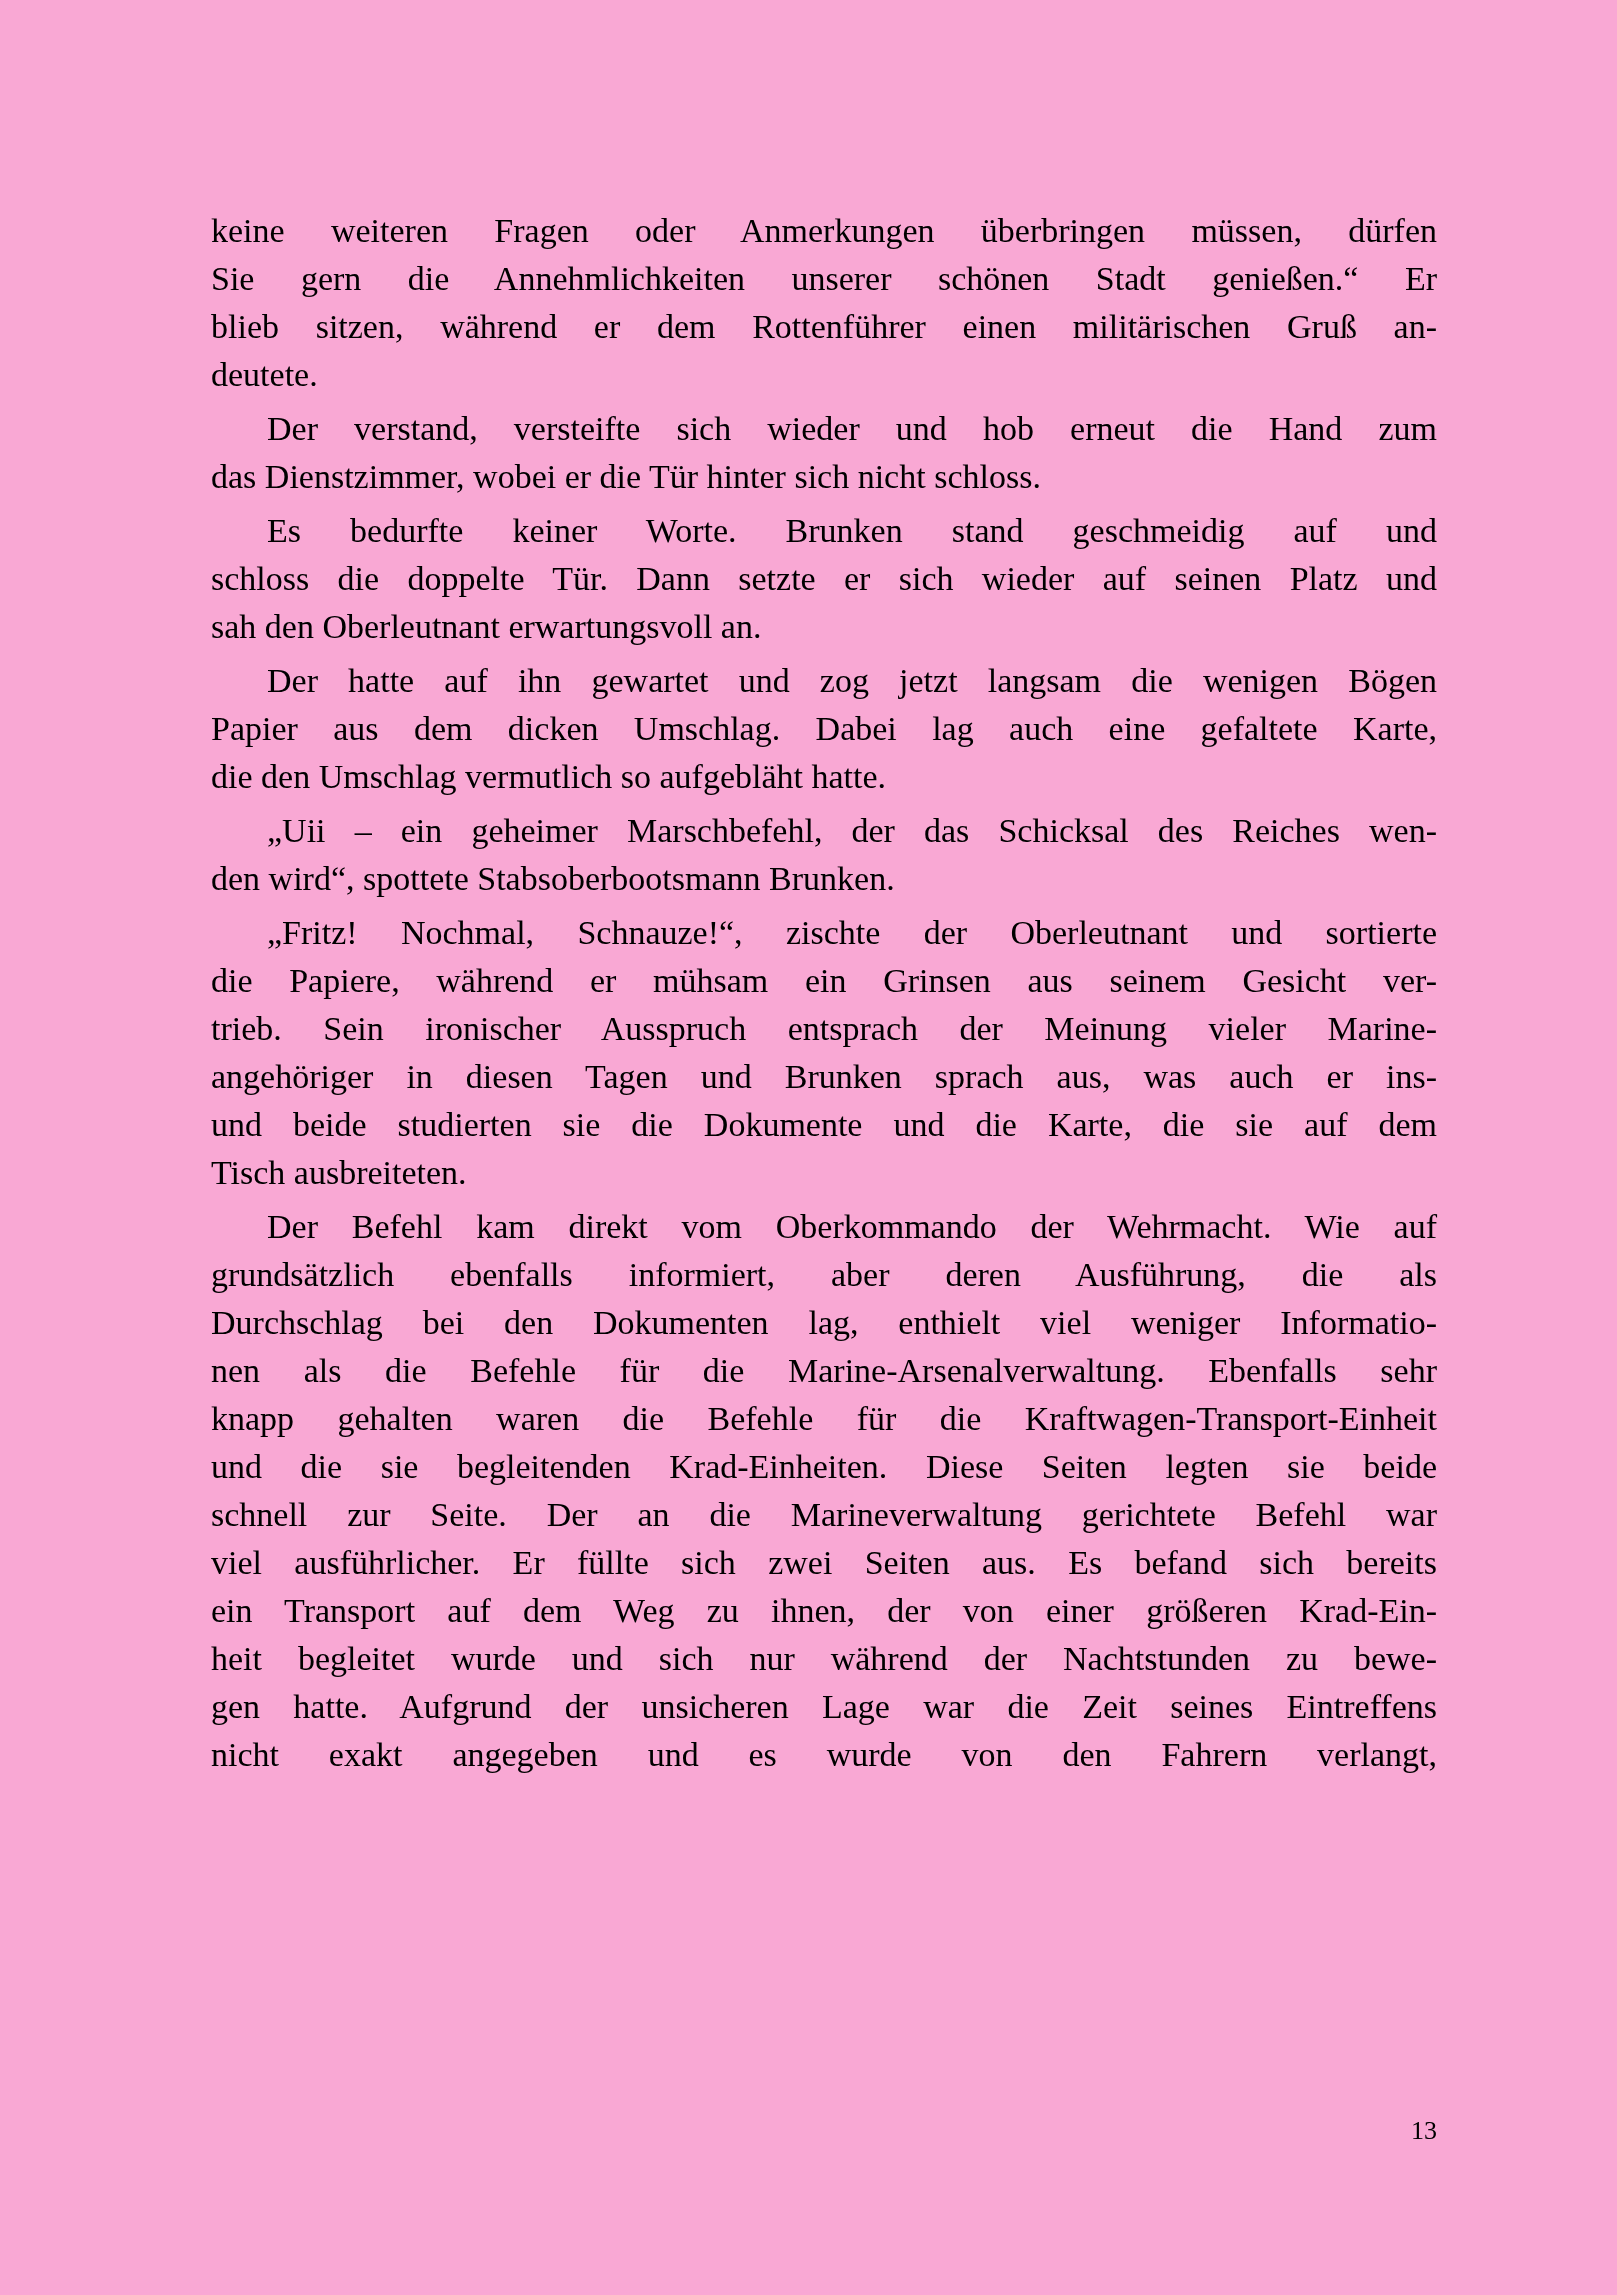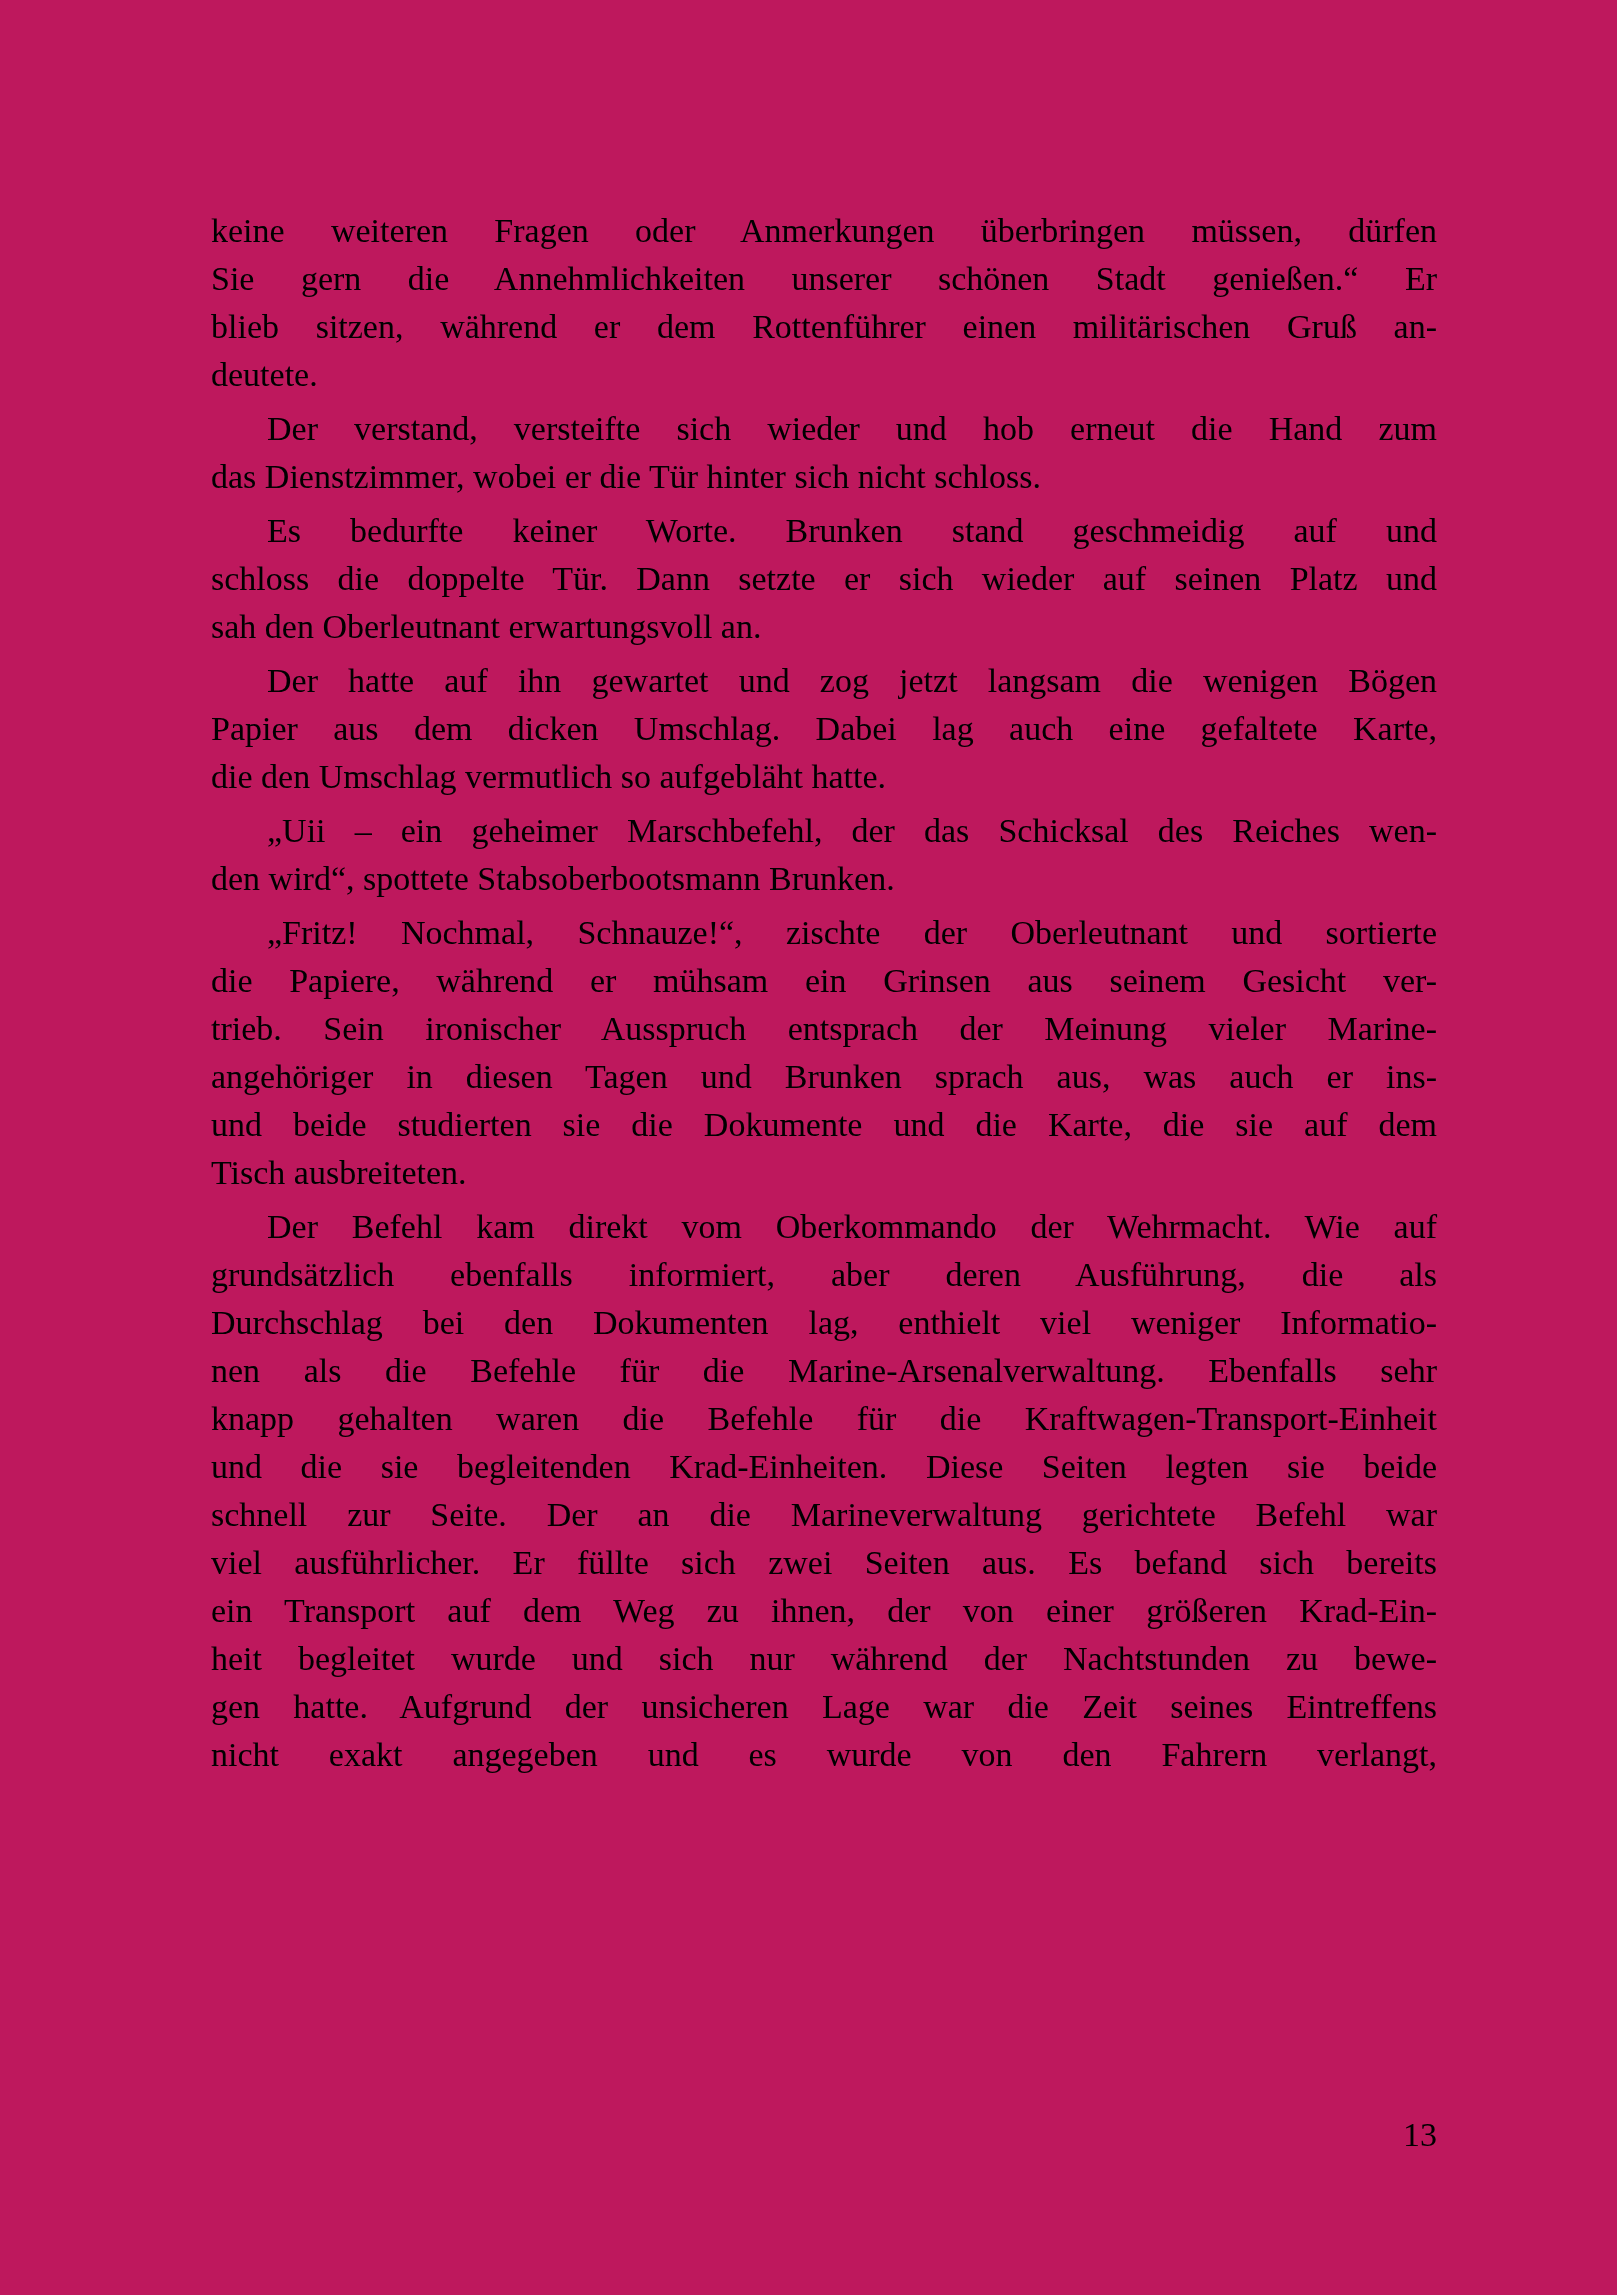--- a/index.html
+++ b/index.html
@@ -11,21 +11,21 @@
     height: 2295px;
     background: #ffffff;
     color: #000000;
     font-family: "Liberation Serif", "DejaVu Serif", serif;
     position: relative;
     overflow: hidden;
   }
   .page {
     position: absolute;
     inset: 0;
-    background: #be185d;
+    background: #f9a8d4;
   }
   .text-block {
     position: absolute;
     left: 211px;
     top: 207px;
     width: 1226px;
     font-size: 34px;
     line-height: 48px;
   }
   .para {
@@ -42,21 +42,21 @@
   .line.last {
     text-align-last: left;
   }
   .para.indent .line:first-child {
     text-indent: 56px;
   }
   .page-number {
     position: absolute;
     top: 2118px;
     right: 181px;
-    font-size: 34px;
+    font-size: 26px;
     line-height: 1;
     text-align: right;
   }
 </style>
 </head>
 <body>
 
 <div class="page">
   <div class="text-block">
       <div class="para">

